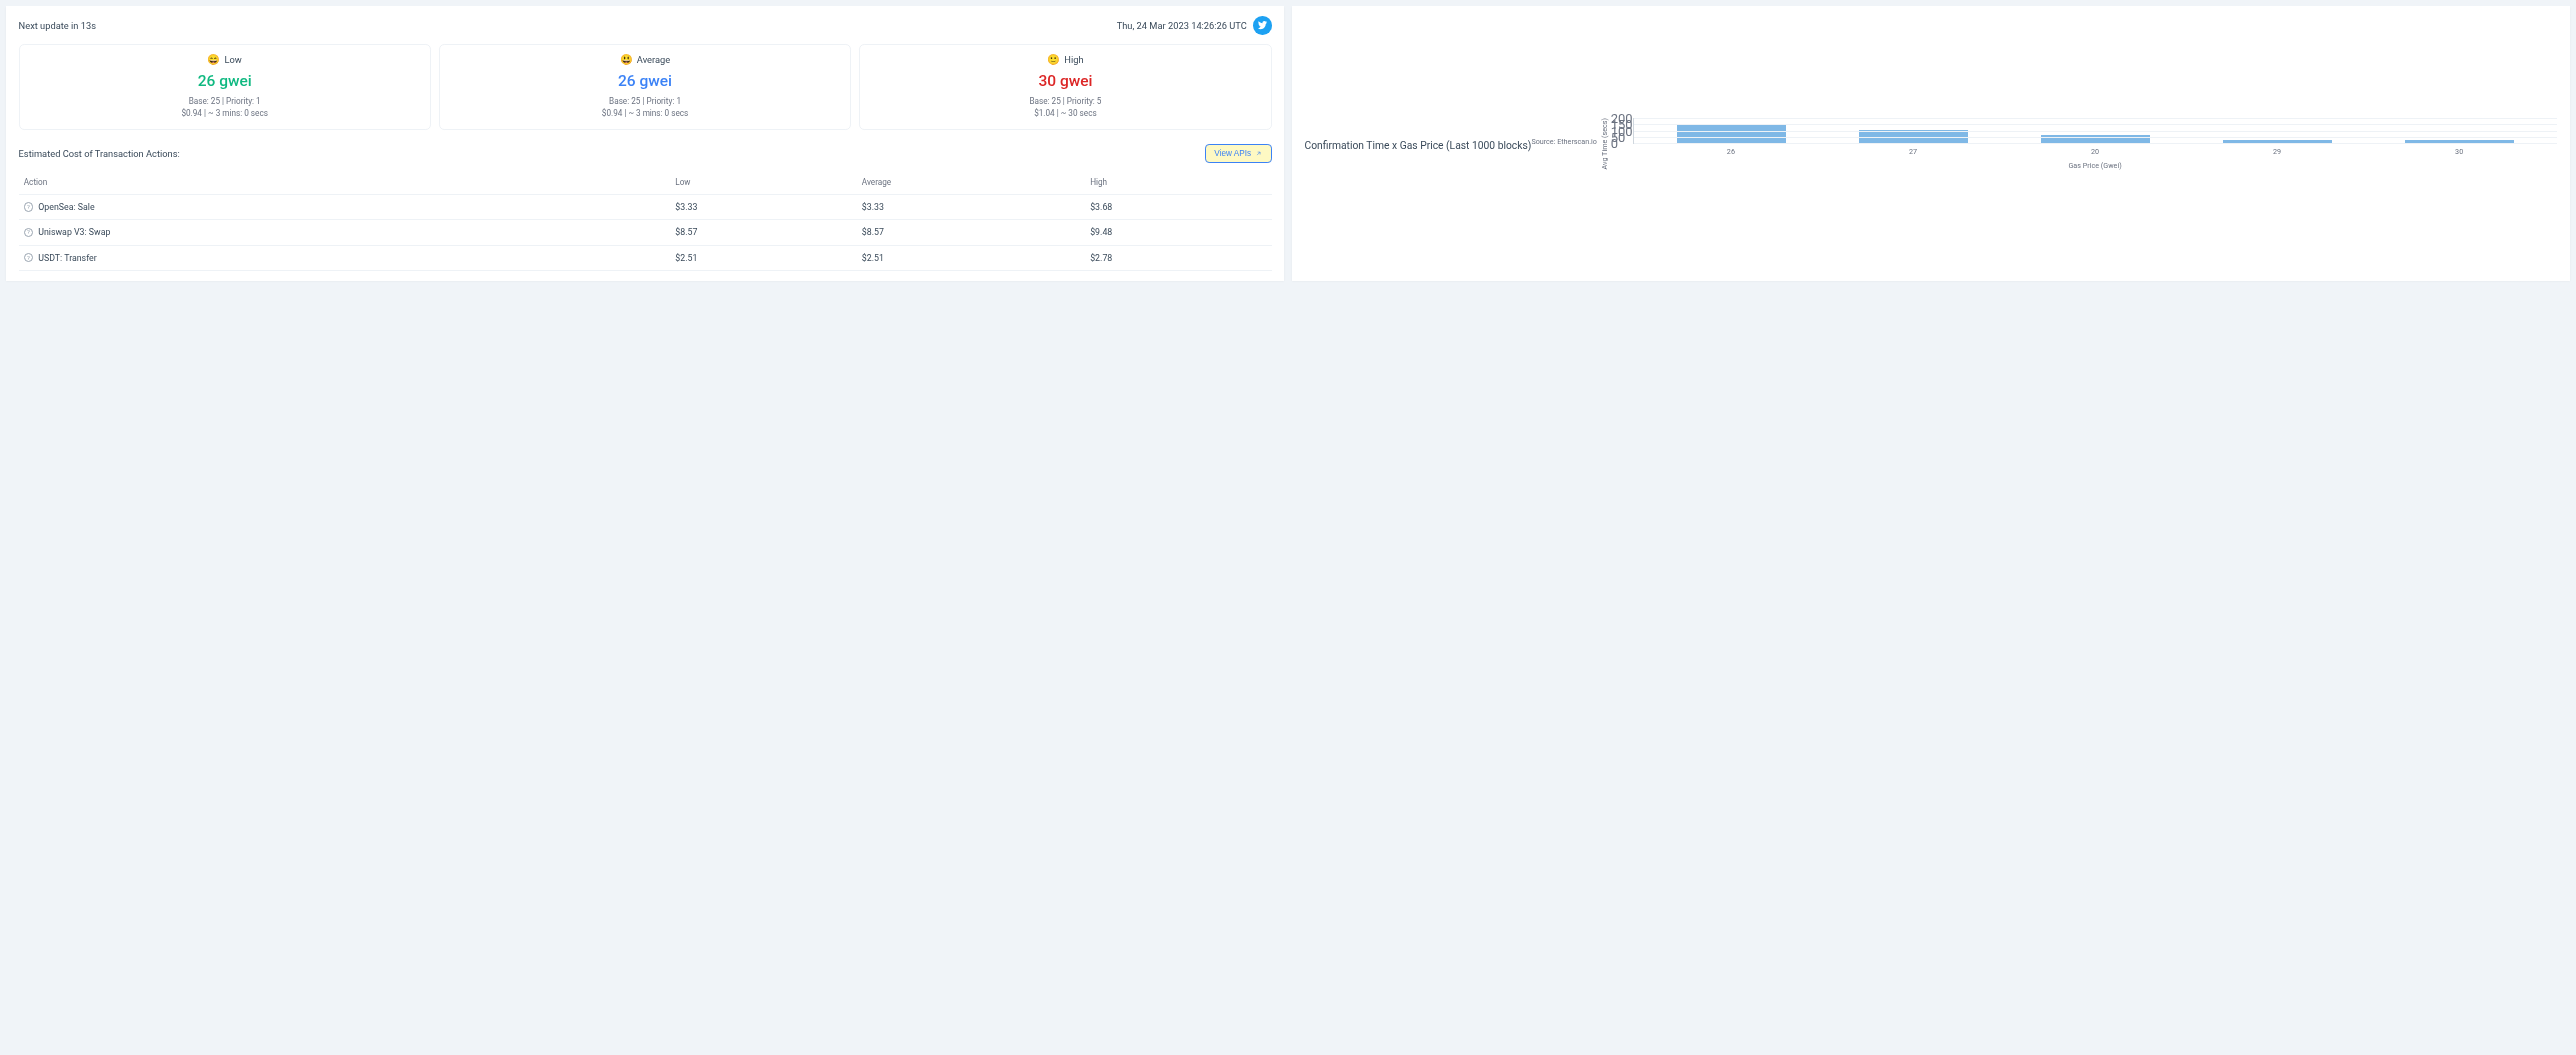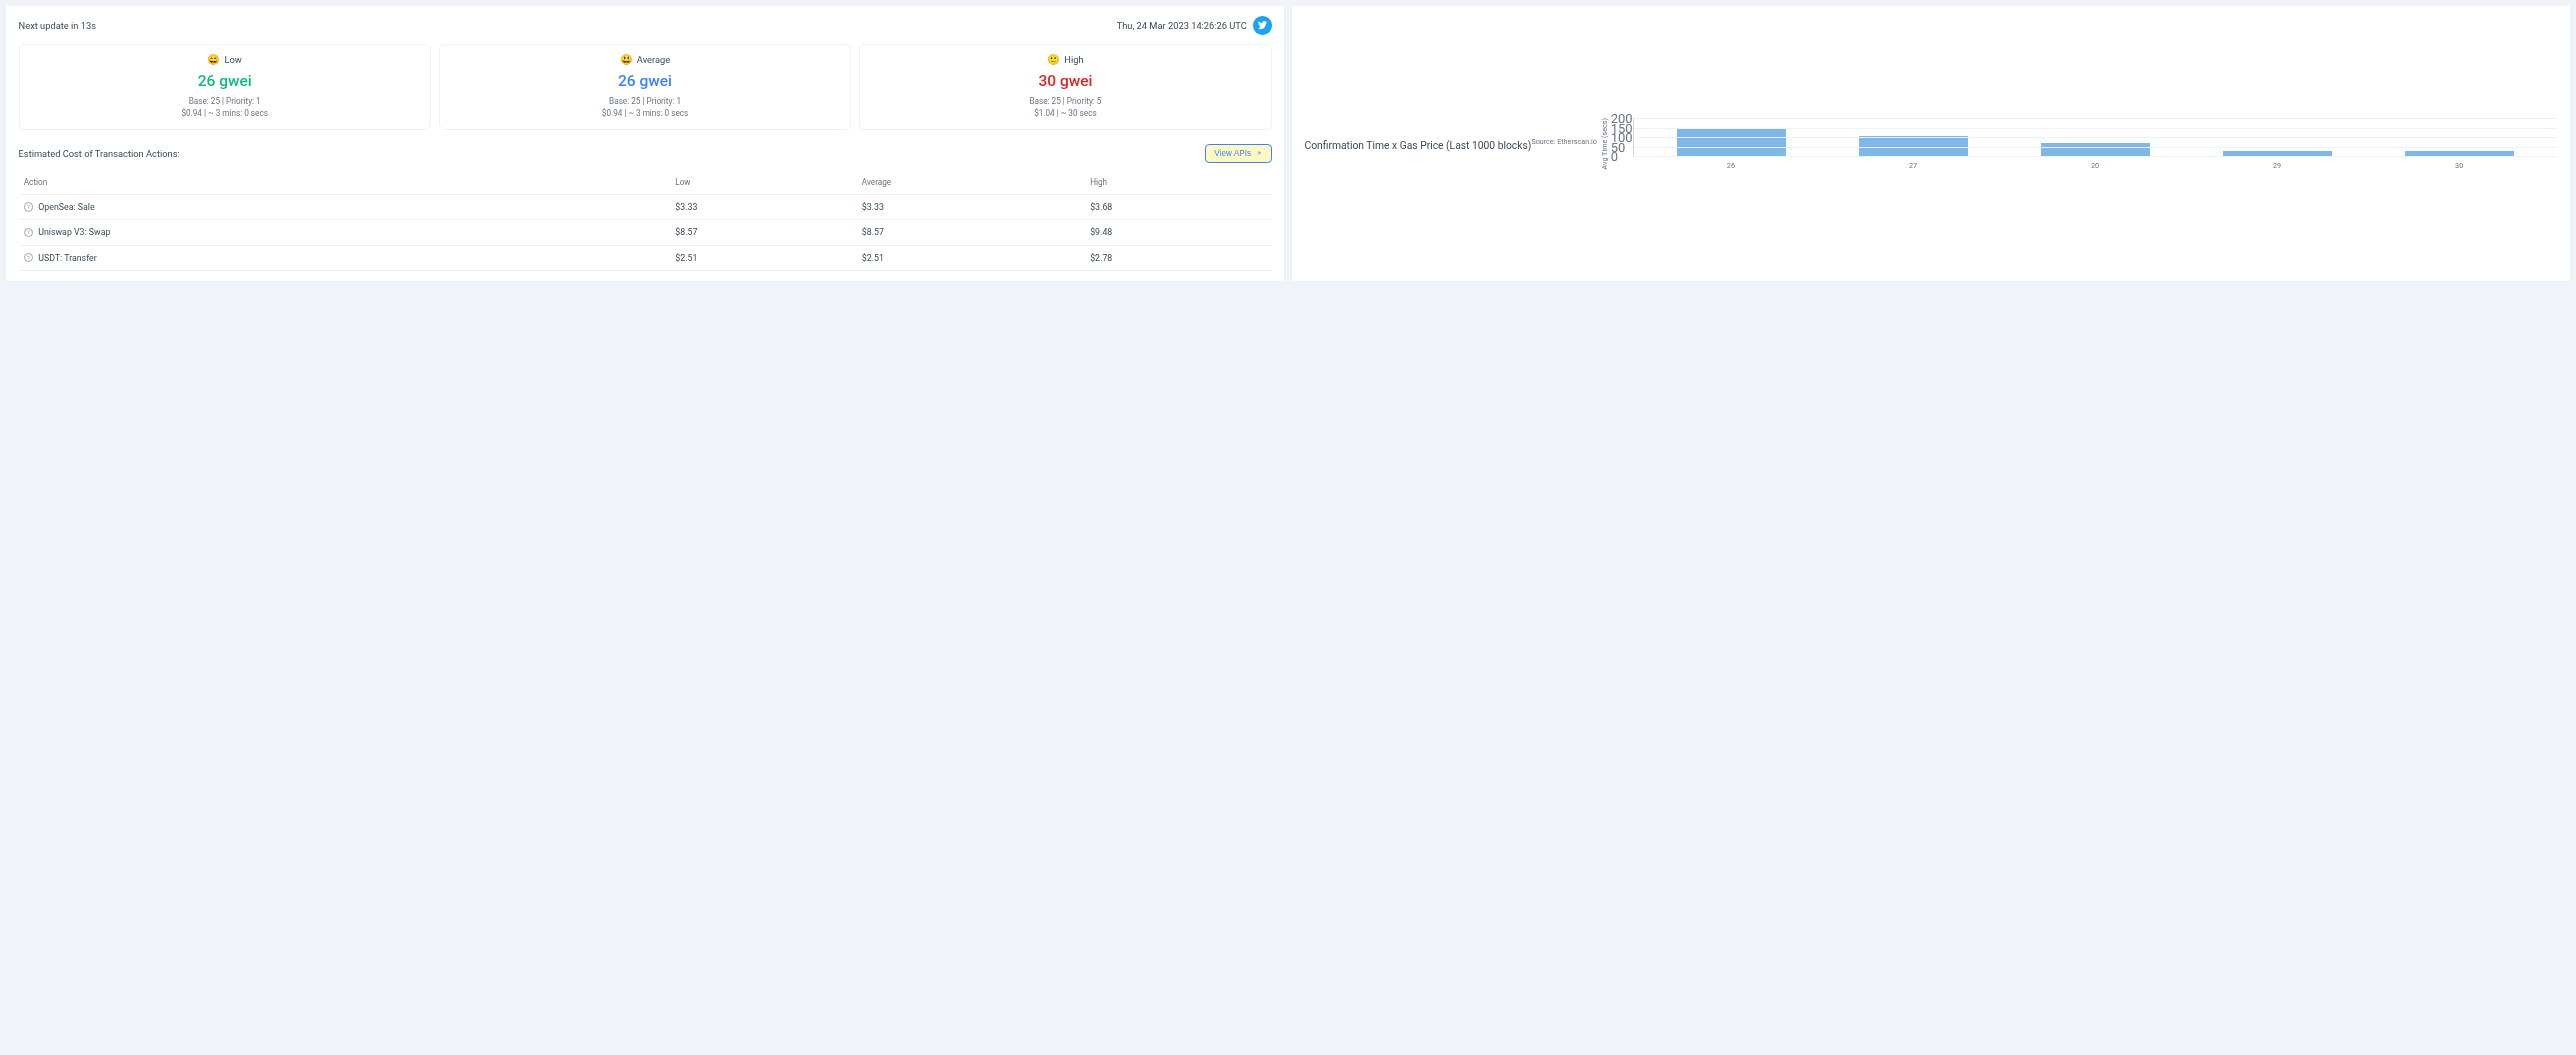--- a/index.html
+++ b/index.html
@@ -269,16 +269,17 @@
           <div class="gridline" style="top: 0%;"></div>
           <div class="y-tick-label" style="top: 0%;">200</div>
         </div>
       <div class="x-labels" id="xlabels">
           <span>26</span>
           <span>27</span>
           <span>20</span>
           <span>29</span>
           <span>30</span>
         </div>
+      <div class="x-axis-label">Gas Price (Gwei)</div>
     </div>
   </div>
 </div>
 
 
 </body></html>

